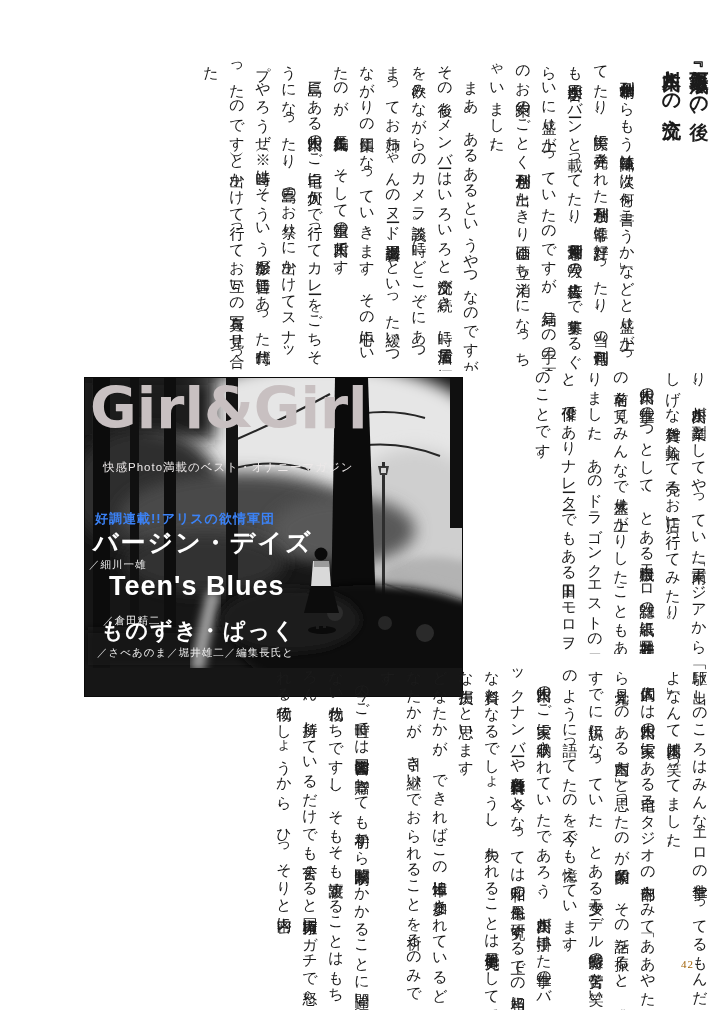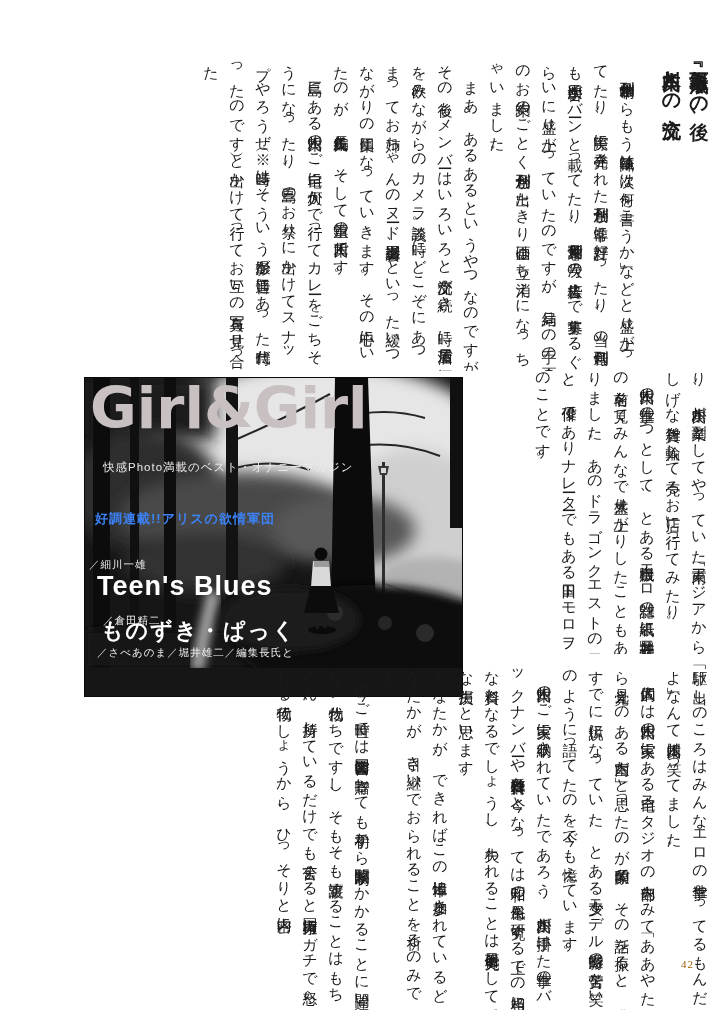--- a/index.html
+++ b/index.html
@@ -61,21 +61,21 @@
   .cover-feature-title{
     color:#ffffff;font-weight:700;
     font-family:"Liberation Sans","DejaVu Sans",sans-serif;
   }
   .cover-feature-credit{
     color:#f2f2f2;font-size:10.5px;letter-spacing:1px;
     font-family:"Liberation Sans","DejaVu Sans",sans-serif;
   }
   #feature1-title{left:8px;top:148px;font-size:25px;letter-spacing:2px;}
   #feature1-credit{left:4px;top:180px;}
-  #feature2-title{left:12px;top:193px;font-size:27px;letter-spacing:1px;}
+  #feature2-title{left:24px;top:193px;font-size:27px;letter-spacing:1px;}
   #feature2-credit{left:18px;top:236px;}
   #feature3-title{left:16px;top:238px;font-size:22px;letter-spacing:2px;}
   #feature3-credit{left:12px;top:268px;}
 
   #page-number{
     position:absolute;left:681px;top:958px;
     font-size:11px;color:#a16207;letter-spacing:1px;
   }
 </style>
 </head>
@@ -161,20 +161,21 @@
       <path d="M228,183 h16 l2,26 h-20 Z" fill="#d9d9d9"></path>
       <rect x="229" y="183" width="15" height="6" fill="#9b9b9b"></rect>
       <path d="M226,208 h21 l7,27 h-35 Z" fill="#0c0c0c"></path>
       <rect x="231" y="235" width="3" height="16" fill="#1c1c1c"></rect>
       <rect x="238" y="235" width="3" height="15" fill="#1c1c1c"></rect>
     </g>
   </svg>
   <div id="cover-title" class="cover-text">Girl&amp;Girl</div>
   <div id="cover-tagline" class="cover-text">快感Photo満載のベスト・オナニーマガジン</div>
   <div id="cover-banner" class="cover-text">好調連載!!アリスの欲情軍団</div>
+  <div id="feature1-title" class="cover-text cover-feature-title">バージン・デイズ</div>
   <div id="feature1-credit" class="cover-text cover-feature-credit">／細川一雄</div>
   <div id="feature2-title" class="cover-text cover-feature-title">Teen's Blues</div>
   <div id="feature2-credit" class="cover-text cover-feature-credit">／倉田精二</div>
   <div id="feature3-title" class="cover-text cover-feature-title">ものずき・ぱっく</div>
   <div id="feature3-credit" class="cover-text cover-feature-credit">／さべあのま／堀井雄二／編集長氏と</div>
 </div>
 
 <div id="mid-right-block" class="vtext body-text">
   <p class="noindent">り、川本氏が副業としてやっていた「東南アジアから怪しげな雑貨を輸入して売るお店」に行ってみたり。</p>
   <p>川本氏の仕事の一つとして、とある自販機エロ雑誌の表紙に「堀井雄二」と「田口智朗」の名前を見てみんなで大盛り上がりしたこともありました。あのドラゴンクエストの堀井雄二氏と、俳優でありナレーターでもある田口トモロヲ氏のことです。</p>

